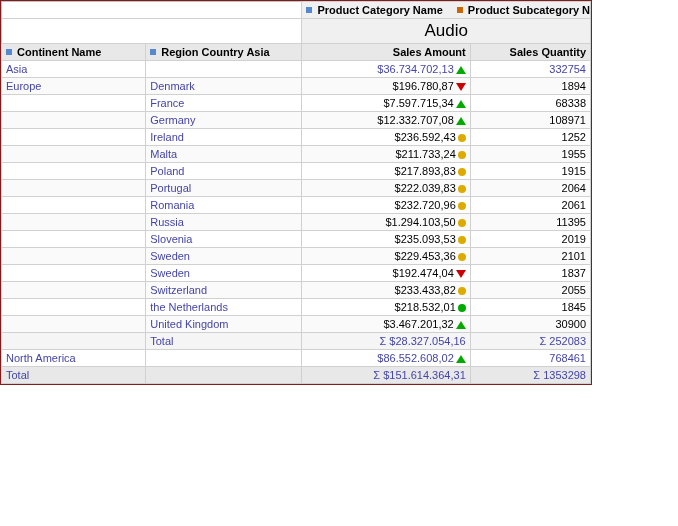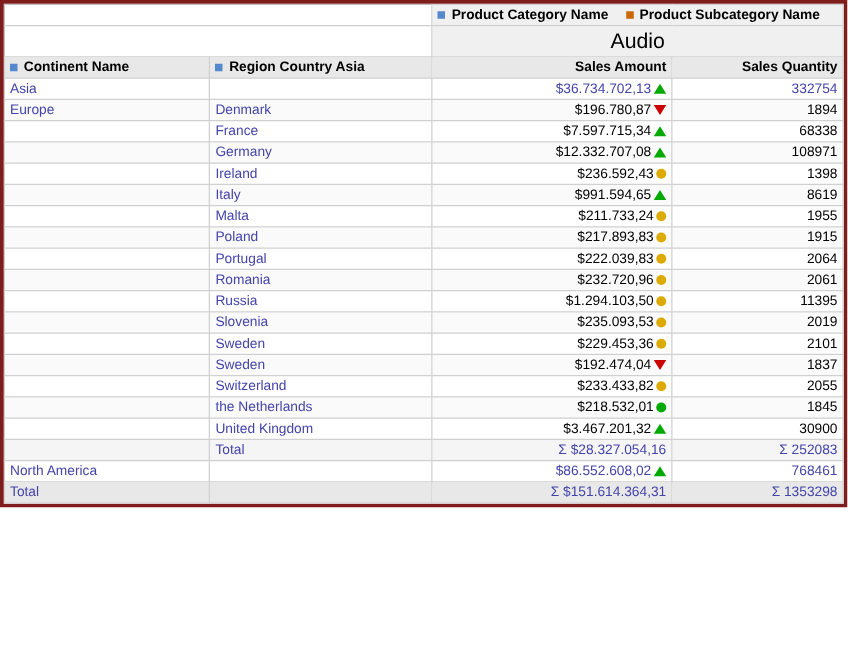--- a/index.html
+++ b/index.html
@@ -3,23 +3,23 @@
   <meta charset="utf-8">
   <style>
     * { box-sizing: border-box; margin: 0; padding: 0; }
     body {
       font-family: Arial, sans-serif;
       font-size: 11px;
       background: #fff;
       color: #000;
     }
     .table-container {
-      width: 678px;
+      width: 592px;
       overflow: hidden;
-      border: 3px solid #7f1d1d;
+      border: 1px solid #7f1d1d;
     }
     table {
       width: 100%;
       border-collapse: collapse;
       table-layout: fixed;
     }
     td, th {
       border: 1px solid #d0d0d0;
       padding: 2px 4px;
       white-space: nowrap;
@@ -212,27 +212,21 @@
         <tr class="data-row">
           <td></td>
           <td><a class="country-link" href="#">Germany</a></td>
           <td style="text-align: right;"><span>$12.332.707,08</span><span class="indicator arrow-up"></span></td>
           <td style="text-align: right;">108971</td>
         </tr>
         <tr class="data-row">
           <td></td>
           <td><a class="country-link" href="#">Ireland</a></td>
           <td style="text-align: right;"><span>$236.592,43</span><span class="circle-yellow"></span></td>
-          <td style="text-align: right;">1398</td>
-        </tr>
-        <tr class="data-row">
-          <td></td>
-          <td><a class="country-link" href="#">Italy</a></td>
-          <td style="text-align: right;"><span>$991.594,65</span><span class="indicator arrow-up"></span></td>
-          <td style="text-align: right;">8619</td>
+          <td style="text-align: right;">1252</td>
         </tr>
         <tr class="data-row">
           <td></td>
           <td><a class="country-link" href="#">Malta</a></td>
           <td style="text-align: right;"><span>$211.733,24</span><span class="circle-yellow"></span></td>
           <td style="text-align: right;">1955</td>
         </tr>
         <tr class="data-row">
           <td></td>
           <td><a class="country-link" href="#">Poland</a></td>

